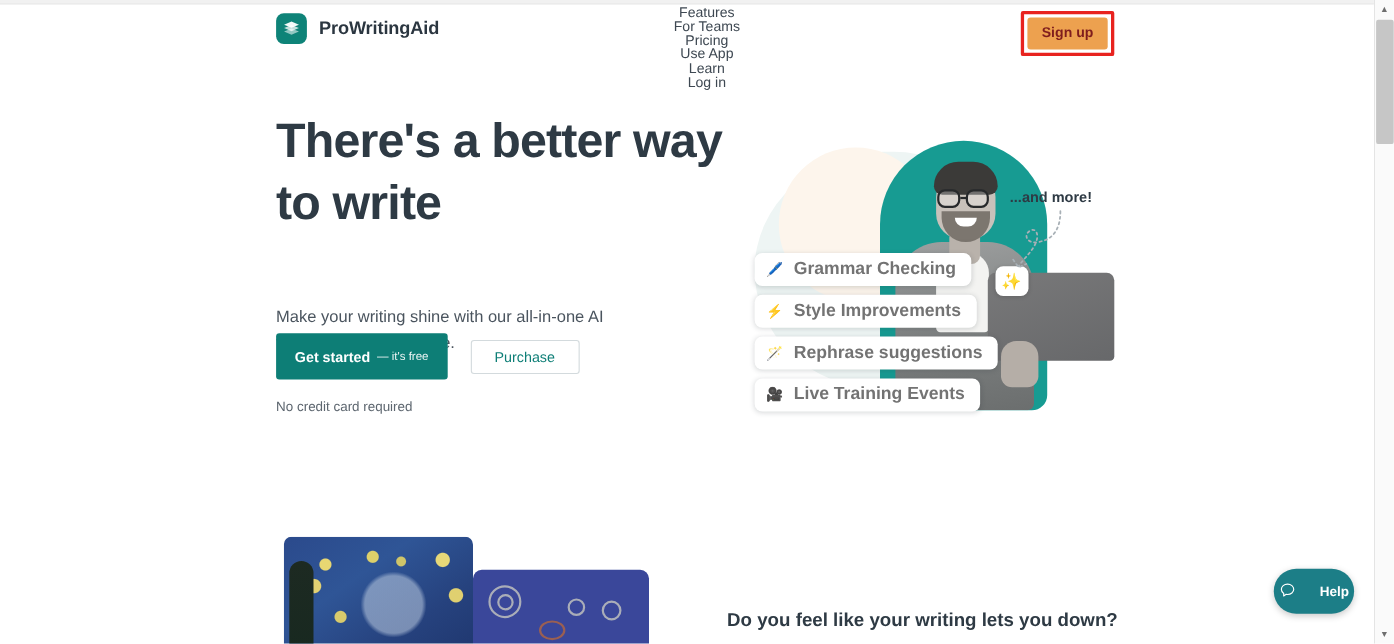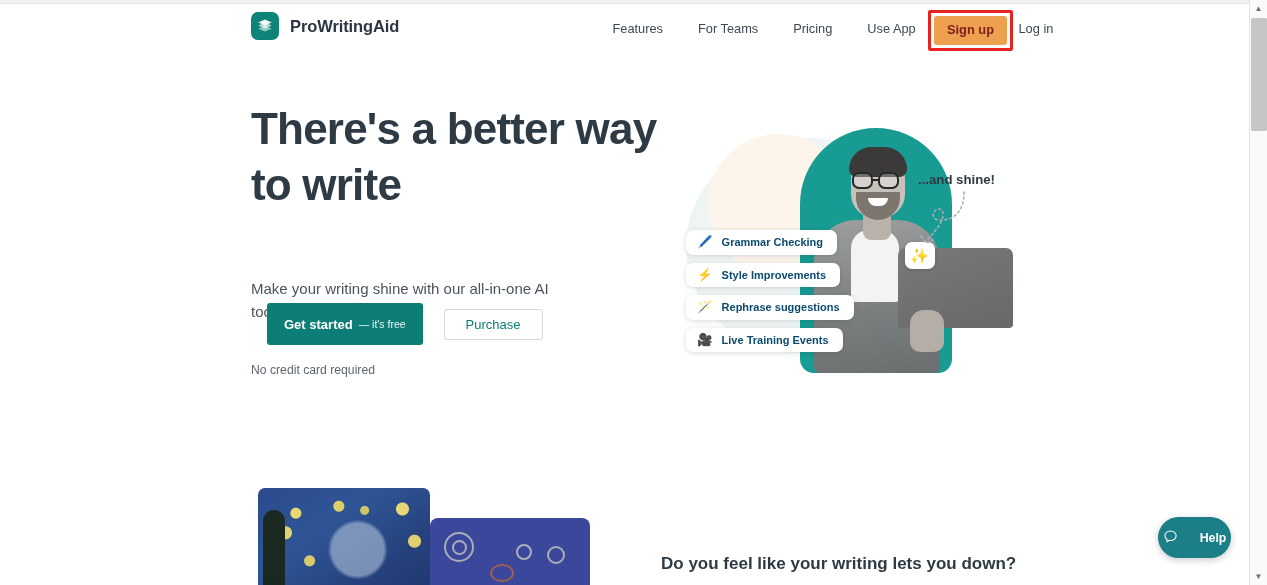--- a/index.html
+++ b/index.html
@@ -98,20 +98,21 @@
   }
 
   #primary-nav {
     position: absolute;
     left: 595px;
     top: 0;
     height: 48px;
     display: flex;
     align-items: center;
     gap: 0;
+    flex-direction: column;
   }
   .nav-link {
     font-size: 12.8px;
     color: #3e4852;
     text-decoration: none;
     padding: 0 17.5px;
     white-space: nowrap;
     line-height: 1;
   }
 
@@ -181,21 +182,20 @@
     border-radius: 3px;
     color: #ffffff;
     font-family: "Liberation Sans", sans-serif;
     font-size: 13px;
     font-weight: bold;
     cursor: pointer;
     display: flex;
     align-items: center;
     gap: 6px;
     white-space: nowrap;
-    margin-left: 16px;
   }
   #get-started-suffix {
     font-size: 10.5px;
     font-weight: normal;
     opacity: 0.92;
   }
   #purchase-button {
     height: 31px;
     padding: 0 21px;
     background: #ffffff;
@@ -377,23 +377,23 @@
     align-items: center;
     gap: 9px;
     background: #ffffff;
     border-radius: 7px;
     padding: 6px 14px 6px 11px;
     box-shadow: 0 1px 5px rgba(30,40,50,.17);
     white-space: nowrap;
   }
   .feature-pill-icon { font-size: 12.5px; line-height: 1; }
   .feature-pill-label {
-    font-size: 11px;
-    font-weight: bold;
-    color: #0c4a6e;
+    font-size: 16px;
+    font-weight: bold;
+    color: #737373;
   }
 
   
   #artwork-starry-night {
     position: absolute;
     left: 258px;
     top: 483px;
     width: 172px;
     height: 140px;
     border-radius: 7px;
@@ -535,21 +535,21 @@
       <div class="person-glass" id="person-glass-left"></div>
       <div class="person-glass" id="person-glass-right"></div>
       <div id="person-glass-bridge"></div>
     </div>
 
     <div id="laptop"></div>
     <div id="person-hand"></div>
 
     <div id="sparkle-badge">✨</div>
 
-    <div id="and-more-annotation">...and shine!</div>
+    <div id="and-more-annotation">...and more!</div>
     <svg id="and-more-arrow" viewBox="0 0 62 62">
       <path d="M54 2 C54 20, 46 28, 34 30 C24 32, 20 24, 26 20 C32 16, 36 24, 30 34 C26 41, 20 46, 16 52" fill="none" stroke="#a8b0b6" stroke-width="1.6" stroke-dasharray="2 3" stroke-linecap="round"></path>
       <path d="M11 46 L16 53 L23 50" fill="none" stroke="#a8b0b6" stroke-width="1.6" stroke-dasharray="2 3" stroke-linecap="round"></path>
     </svg>
 
     <div id="feature-pill-list">
       <div class="feature-pill">
         <span class="feature-pill-icon">🖊️</span>
         <span class="feature-pill-label">Grammar Checking</span>
       </div>

